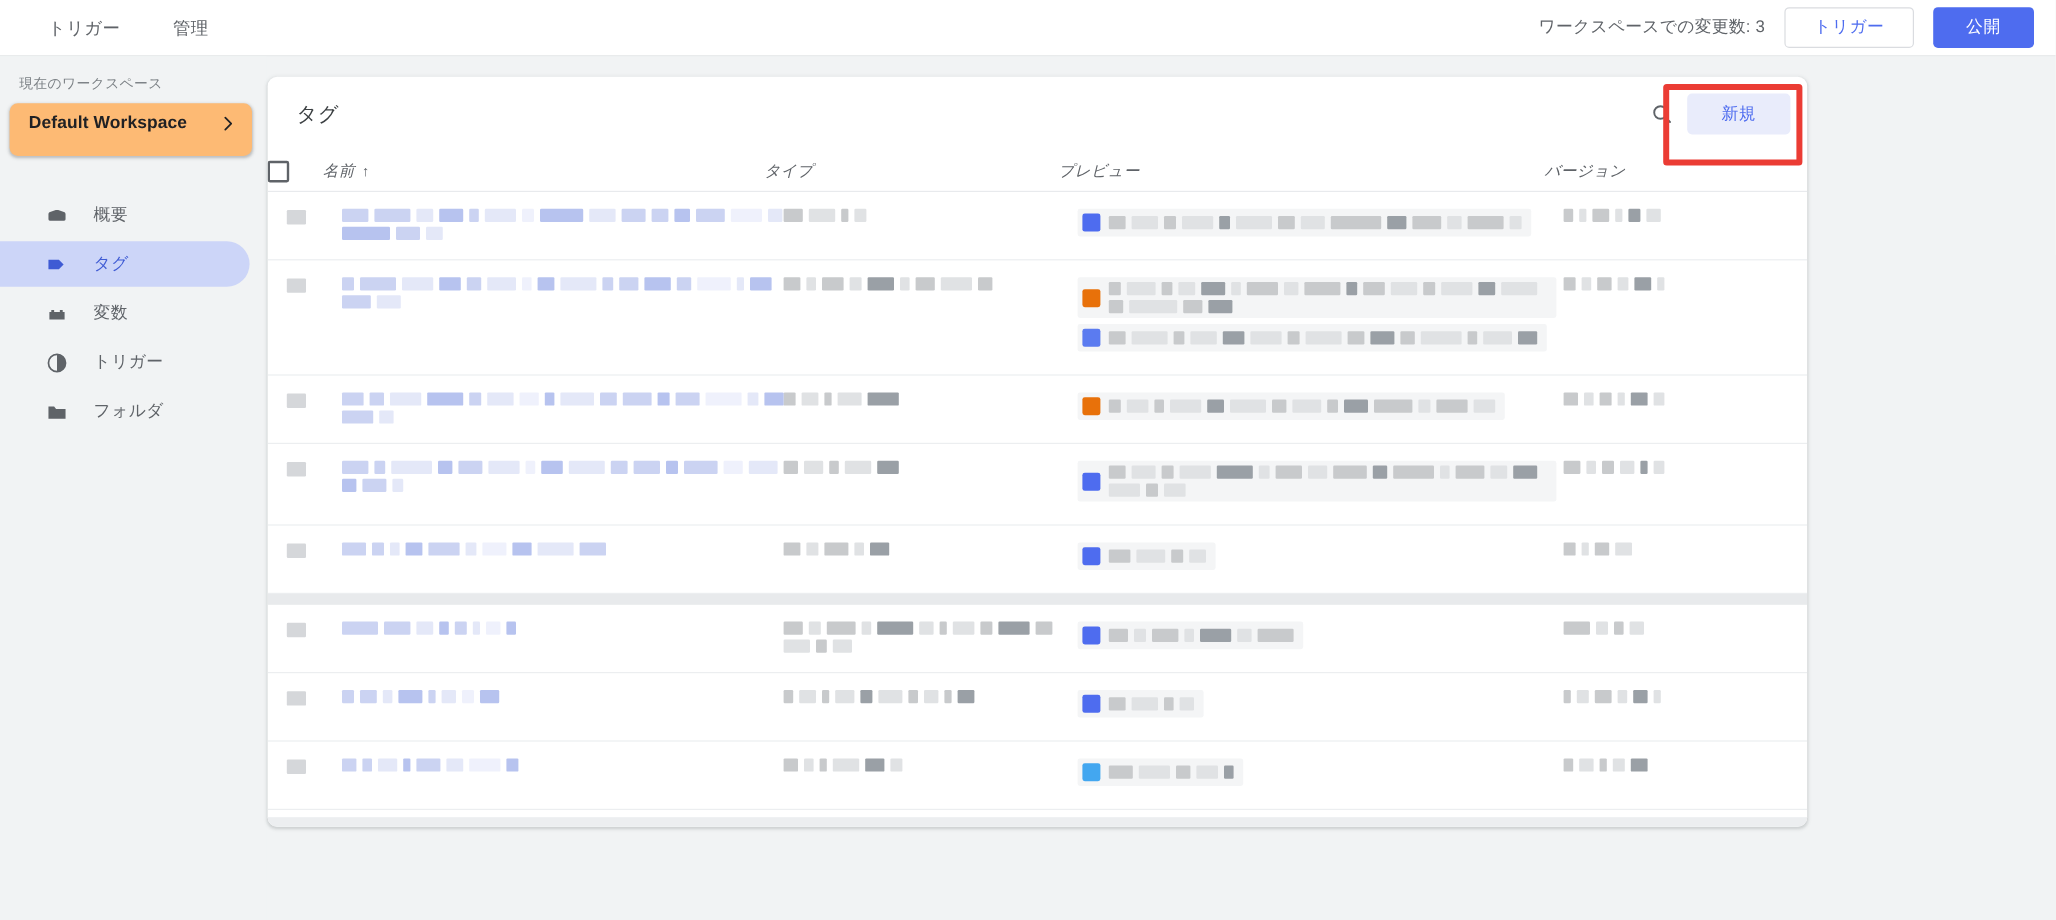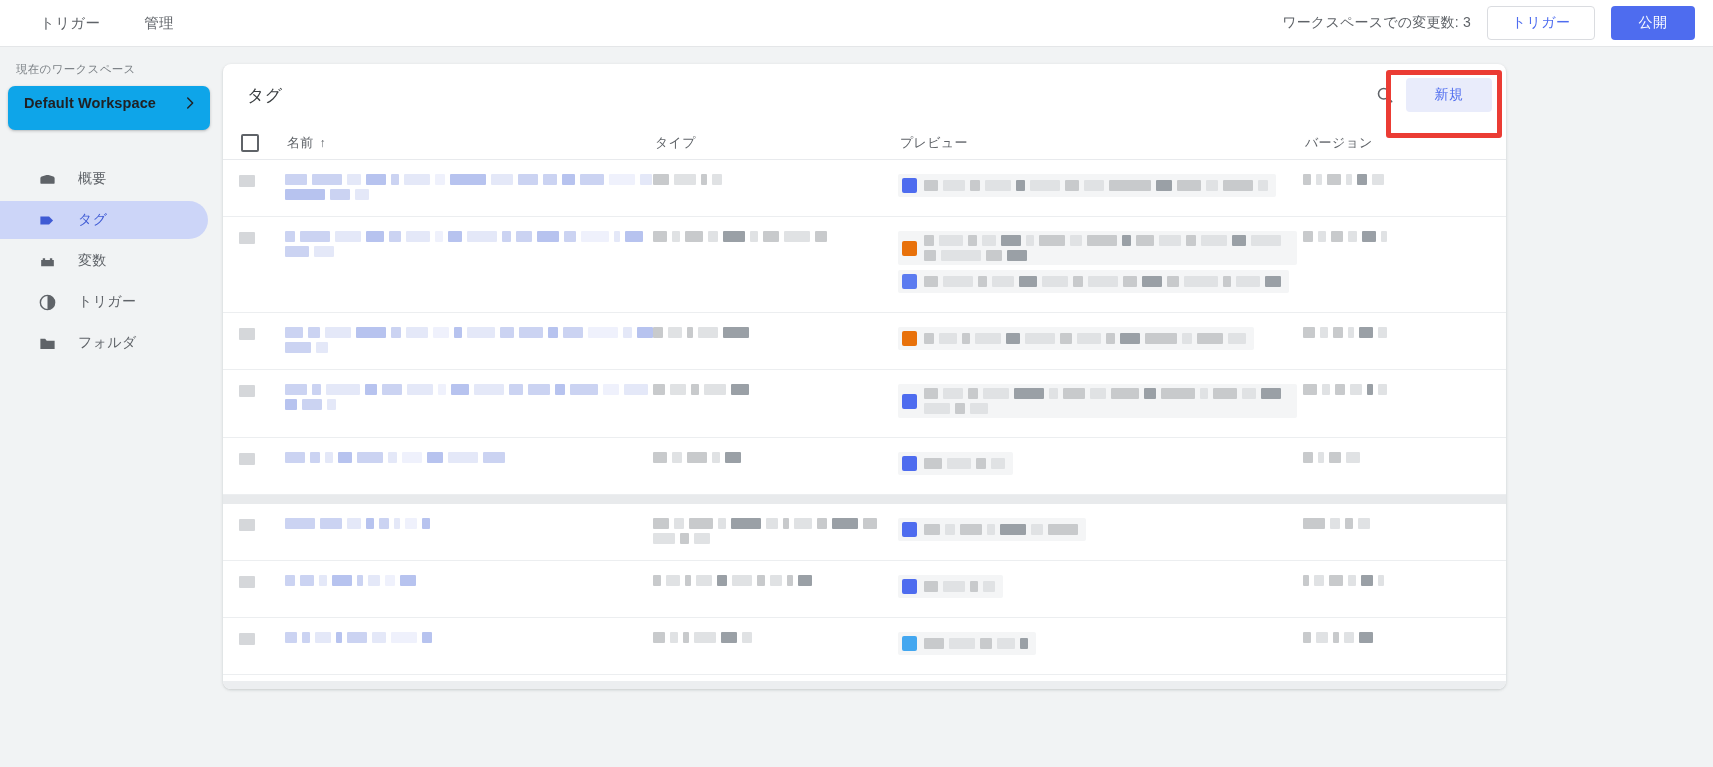--- a/index.html
+++ b/index.html
@@ -69,21 +69,21 @@
     background: #f1f3f4;
     padding-top: 15px;
   }
   .ws-label {
     font-size: 11.5px; color: #7b8085;
     padding-left: 16px; margin-bottom: 9px;
     letter-spacing: .3px;
   }
   .ws-card {
     margin: 0 12px 0 8px;
-    height: 44px; background: #0ea5e9;
+    height: 44px; background: #fdba74;
     border-radius: 7px;
     box-shadow: 0 1px 2px rgba(60,64,67,.22), 0 1px 3px 1px rgba(60,64,67,.08);
     display: flex; align-items: center;
     padding: 0 12px 11px 16px;
     cursor: pointer;
   }
   .ws-name { font-size: 14.5px; color: #202124; font-weight: 600; letter-spacing: .1px; }
   .ws-chevron { margin-left: auto; color: #202124; display: flex; }
   .nav { margin-top: 30px; }
   .nav-item {
@@ -137,22 +137,22 @@
     border: 5px solid #eb3c34;
     border-radius: 3px;
     pointer-events: none;
   }
 
   
   .thead {
     display: flex; align-items: center;
     height: 34px;
     border-bottom: 1px solid #e8eaed;
-    padding-left: 18px;
-    color: #5f6368; font-size: 13px; letter-spacing: .3px;
+    padding-left: 0;
+    color: #5f6368; font-size: 13px; letter-spacing: .3px; font-style: italic;
   }
   .cb {
     width: 18px; height: 18px;
     border: 2px solid #5f6368; border-radius: 2px;
     margin-right: 28px; cursor: pointer; flex: none;
   }
   .col-name  { width: 368px; display: flex; align-items: center; gap: 6px; cursor: pointer; }
   .col-type  { width: 245px; }
   .col-trig  { width: 405px; }
   .col-upd   { width: 180px; }

